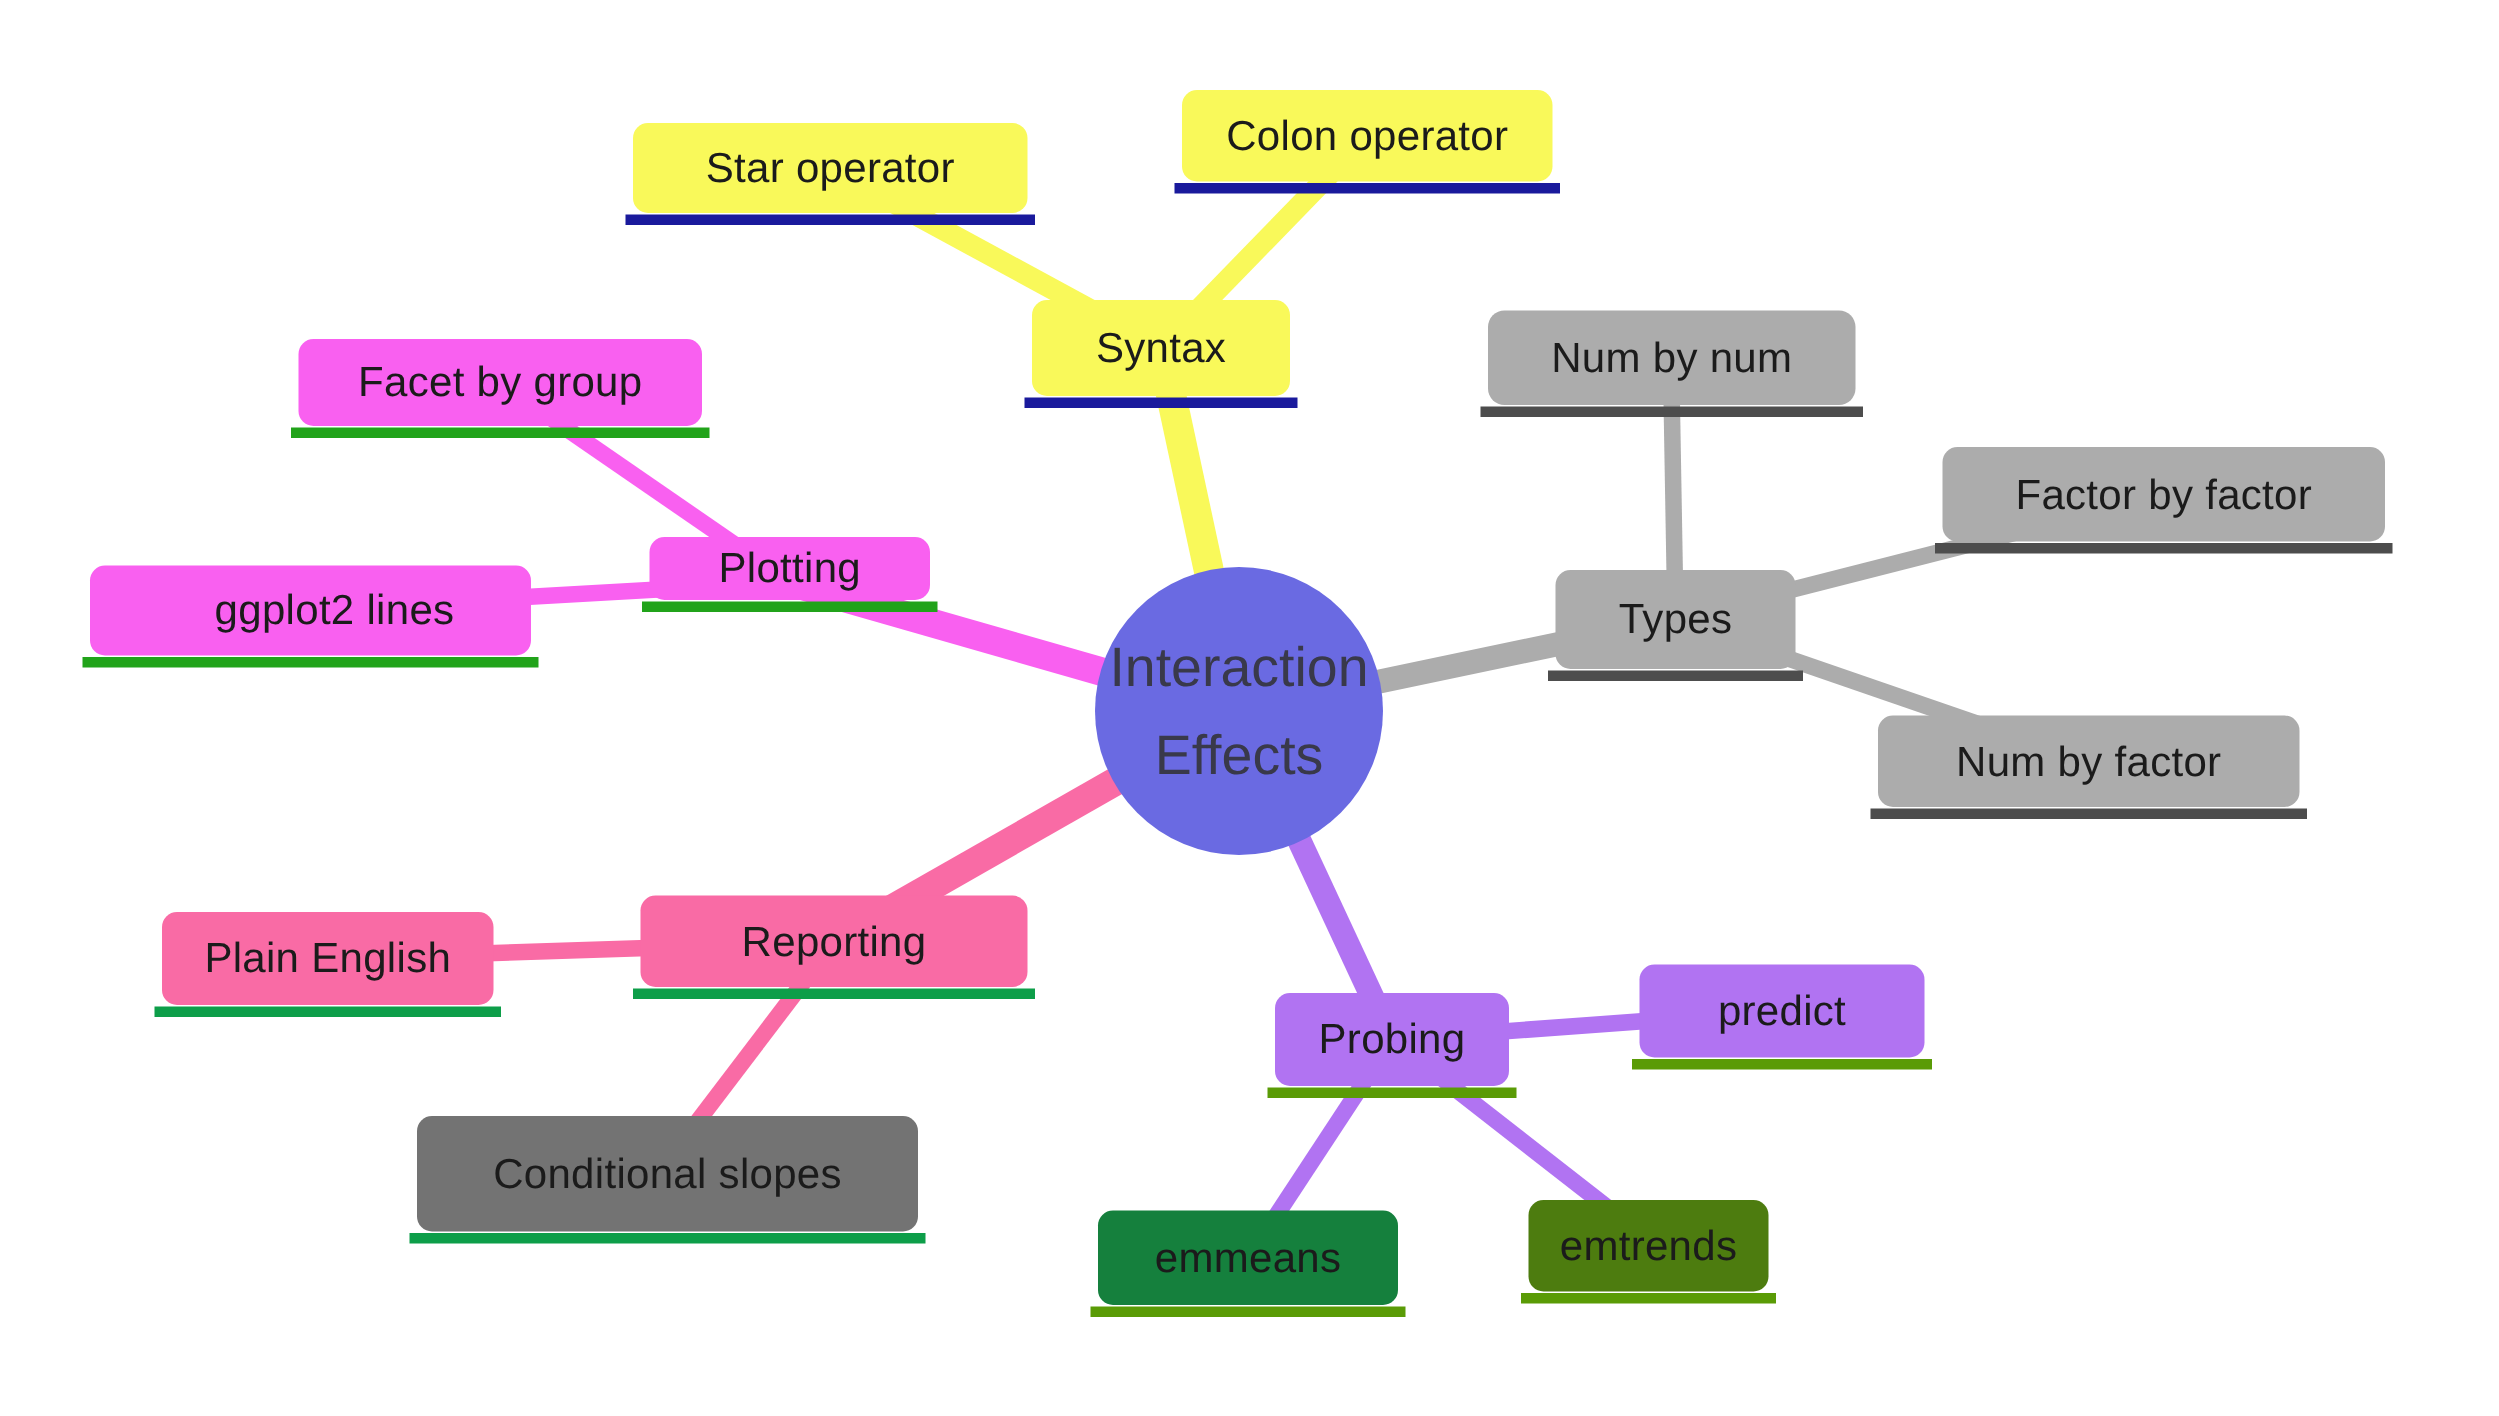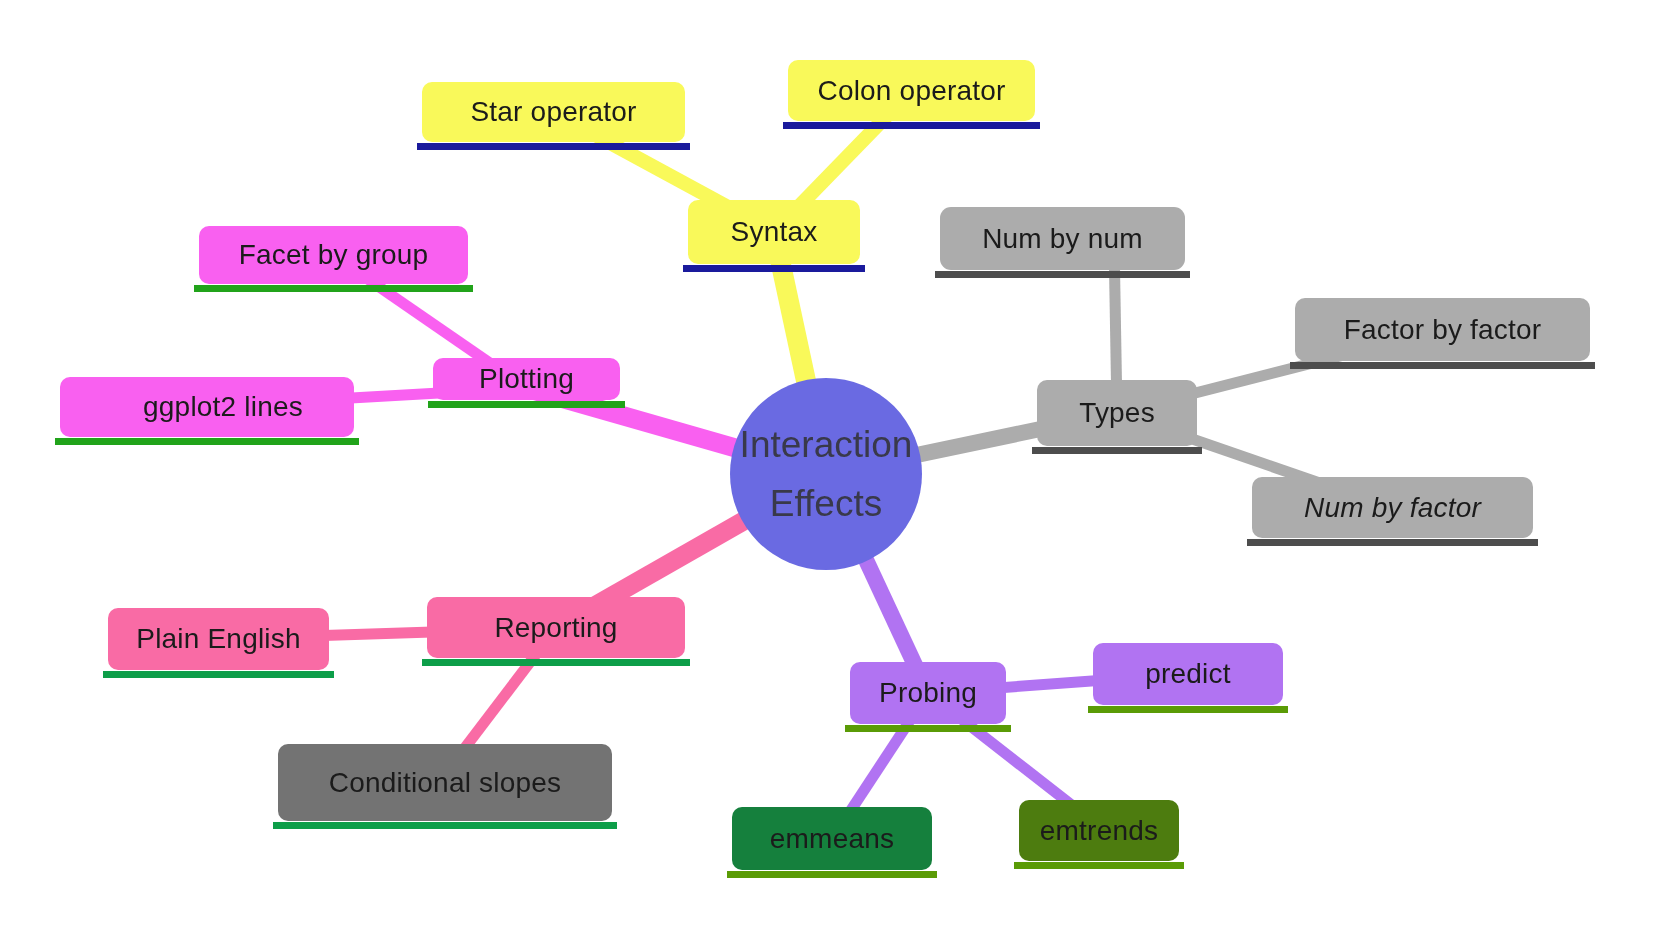--- a/index.html
+++ b/index.html
@@ -72,29 +72,29 @@
   </div>
   <div class="node" style="left: 422px; top: 82px; width: 263px; height: 60px; background-color: rgb(249, 249, 90);">
     <span>Star operator</span>
     <div class="underline" style="background-color: rgb(26, 26, 156);"></div>
   </div>
 
   <div class="node" style="left: 1037px; top: 380px; width: 160px; height: 66px; background-color: rgb(172, 172, 172); text-align: center;">
     <span>Types</span>
     <div class="underline" style="background-color: rgb(77, 77, 77);"></div>
   </div>
-  <div class="node" style="left: 940px; top: 207px; width: 245px; height: 63px; background-color: rgb(172, 172, 172); border-radius: 11px;">
+  <div class="node" style="left: 992px; top: 207px; width: 245px; height: 63px; background-color: rgb(172, 172, 172); border-radius: 11px;">
     <span>Num by num</span>
     <div class="underline" style="background-color: rgb(77, 77, 77);"></div>
   </div>
   <div class="node" style="left: 1295px; top: 298px; width: 295px; height: 63px; background-color: rgb(172, 172, 172);">
     <span>Factor by factor</span>
     <div class="underline" style="background-color: rgb(77, 77, 77);"></div>
   </div>
-  <div class="node" style="left: 1252px; top: 477px; width: 281px; height: 61px; background-color: rgb(172, 172, 172); font-style: italic;">
+  <div class="node" style="left: 1252px; top: 477px; width: 281px; height: 61px; background-color: rgb(172, 172, 172);">
     <span>Num by factor</span>
     <div class="underline" style="background-color: rgb(77, 77, 77);"></div>
   </div>
 
   <div class="node" style="left: 433px; top: 358px; width: 187px; height: 42px; background-color: rgb(249, 96, 240);">
     <span>Plotting</span>
     <div class="underline" style="background-color: rgb(33, 163, 26);"></div>
   </div>
   <div class="node" style="left: 199px; top: 226px; width: 269px; height: 58px; background-color: rgb(249, 96, 240);">
     <span>Facet by group</span>

